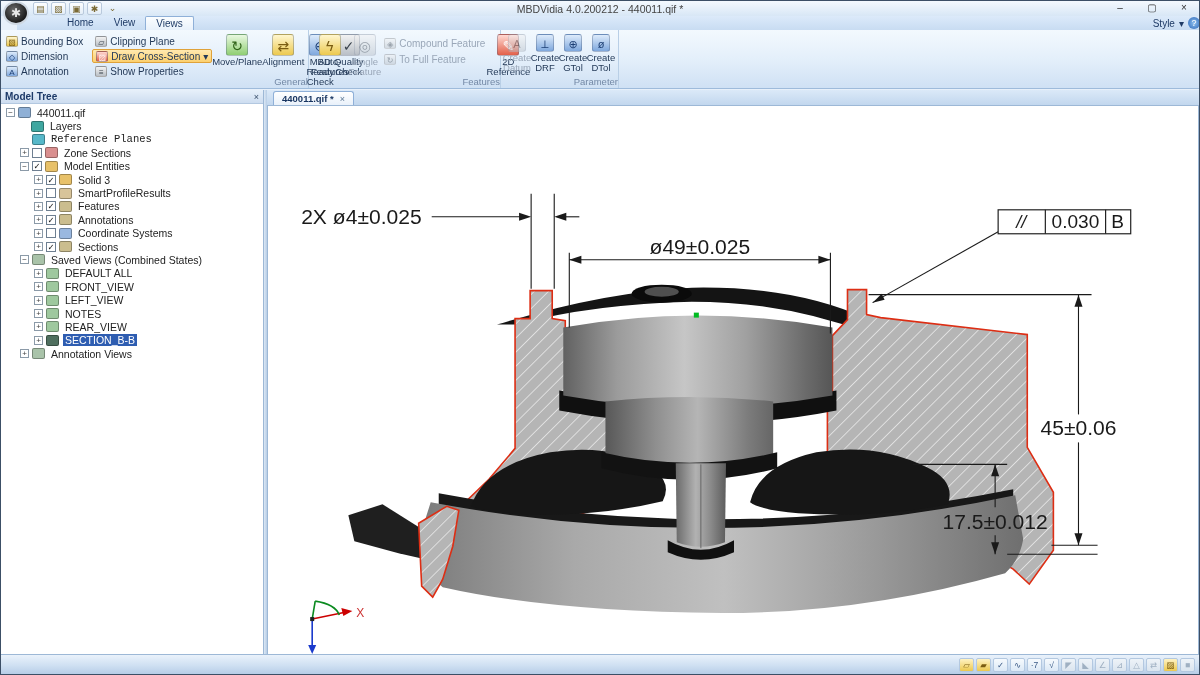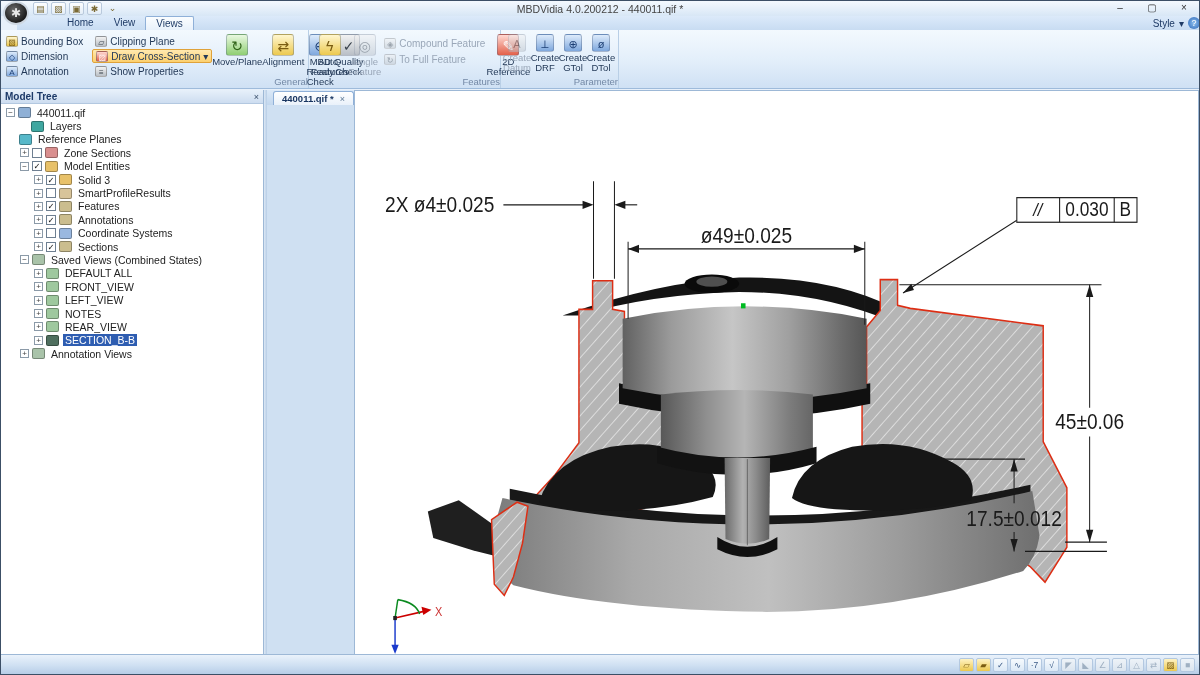--- a/index.html
+++ b/index.html
@@ -69,21 +69,21 @@
     text-align:center; color:#444; margin-right:3px; flex:0 0 auto; }
   .texp.none { visibility:hidden; }
   .tcb { width:10px; height:10px; border:1px solid #6e7f91; background:#fff; font-size:8.5px; line-height:9px;
     text-align:center; color:#1c1c1c; margin-right:3px; flex:0 0 auto; }
   .tico { width:13px; height:11px; border-radius:2px; border:1px solid rgba(0,0,0,.3); margin-right:4px; flex:0 0 auto; }
   .tlab { padding:0 2px; }
   .trow.sel .tlab { background:#2e5db1; color:#fff; }
   .splitter { width:3px; background:linear-gradient(90deg,#dce8f5,#b7cde6); }
 
   
-  .doc { flex:1; display:flex; background:#cfe0f2; }
+  .doc { flex:1; display:flex; flex-direction:column; background:#cfe0f2; }
   .dtabs { height:15px; background:linear-gradient(#dbe9f8,#c2d7ee); display:flex; align-items:flex-end; padding-left:6px; }
   .dtab { height:14px; background:linear-gradient(#ffffff,#e9f1fa); border:1px solid #8fb0d8; border-bottom:none;
     border-radius:3px 3px 0 0; display:flex; align-items:center; gap:6px; padding:0 8px; font-size:9.5px;
     color:#16335f; font-weight:bold; }
   .dtab .dx { color:#5b7794; font-weight:normal; font-size:9px; }
   .viewport { flex:1; background:#fff; border:1px solid #9db8d6; border-bottom:none; position:relative; }
   .viewport svg { position:absolute; inset:0; width:100%; height:100%; }
 
   
   .statusbar { position:absolute; left:0; bottom:0; width:100%; height:20px;
@@ -241,21 +241,21 @@
 
     <span class="tico" style="background: rgb(143, 176, 214);"></span>
     <span class="tlab">440011.qif</span>
   </div>
         <div class="trow" style="padding-left: 18px;">
     <span class="texp none"></span>
 
     <span class="tico" style="background: rgb(63, 167, 160);"></span>
     <span class="tlab">Layers</span>
   </div>
-        <div class="trow" style="padding-left: 6px;">
+        <div class="trow" style="padding-left: 19px; font-family: Liberation Mono, monospace;">
     <span class="texp none"></span>
 
     <span class="tico" style="background: rgb(87, 184, 201);"></span>
     <span class="tlab">Reference Planes</span>
   </div>
         <div class="trow" style="padding-left: 19px;">
     <span class="texp">+</span>
     <span class="tcb"></span>
     <span class="tico" style="background: rgb(217, 143, 143);"></span>
     <span class="tlab">Zone Sections</span>

